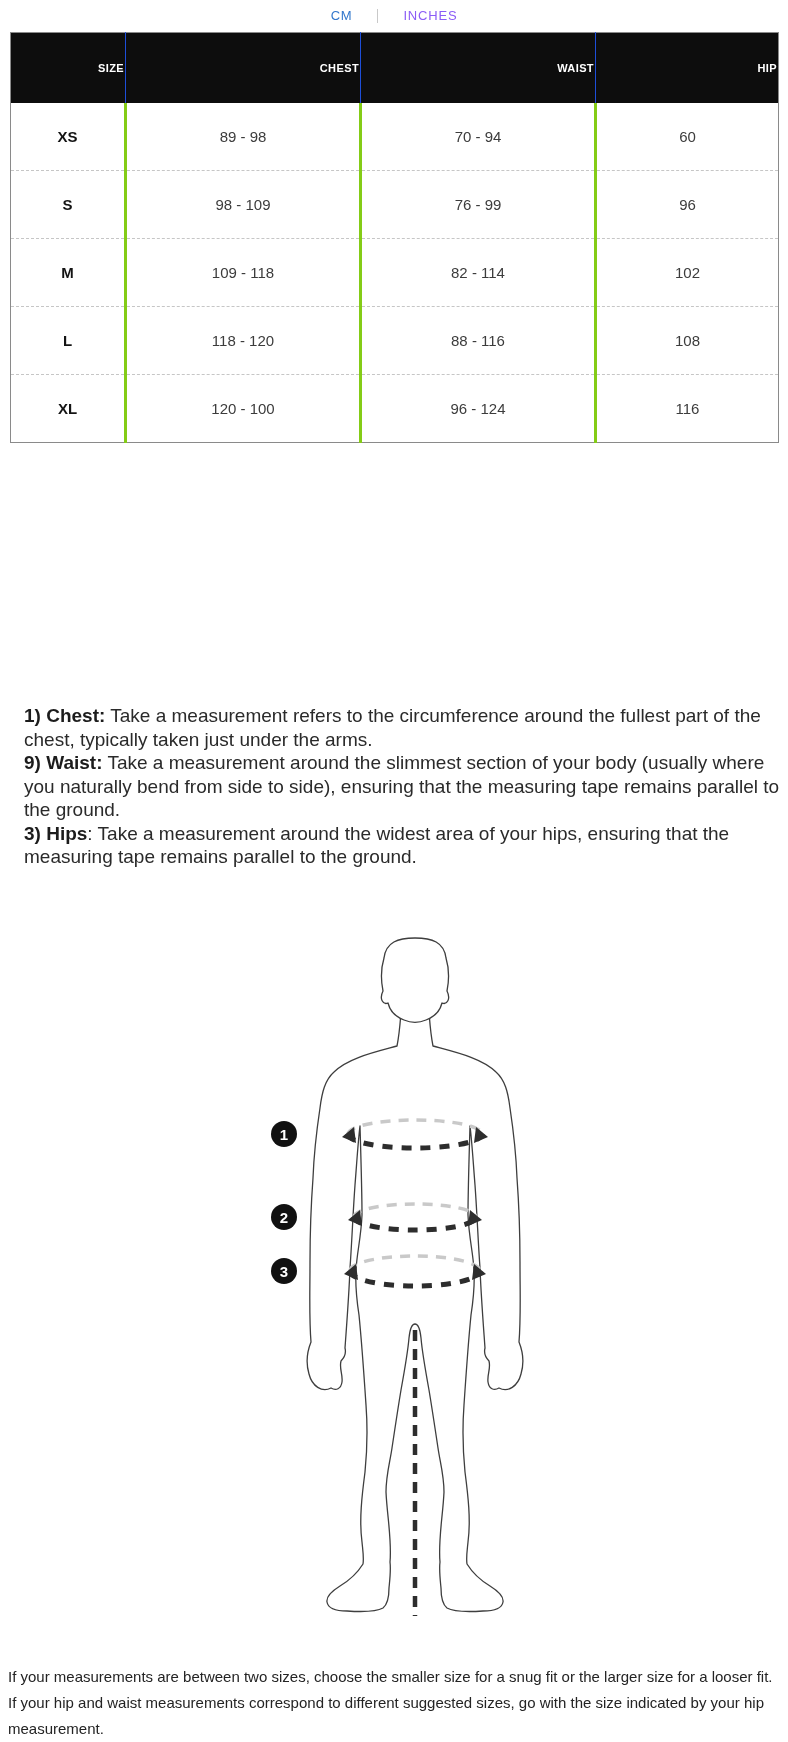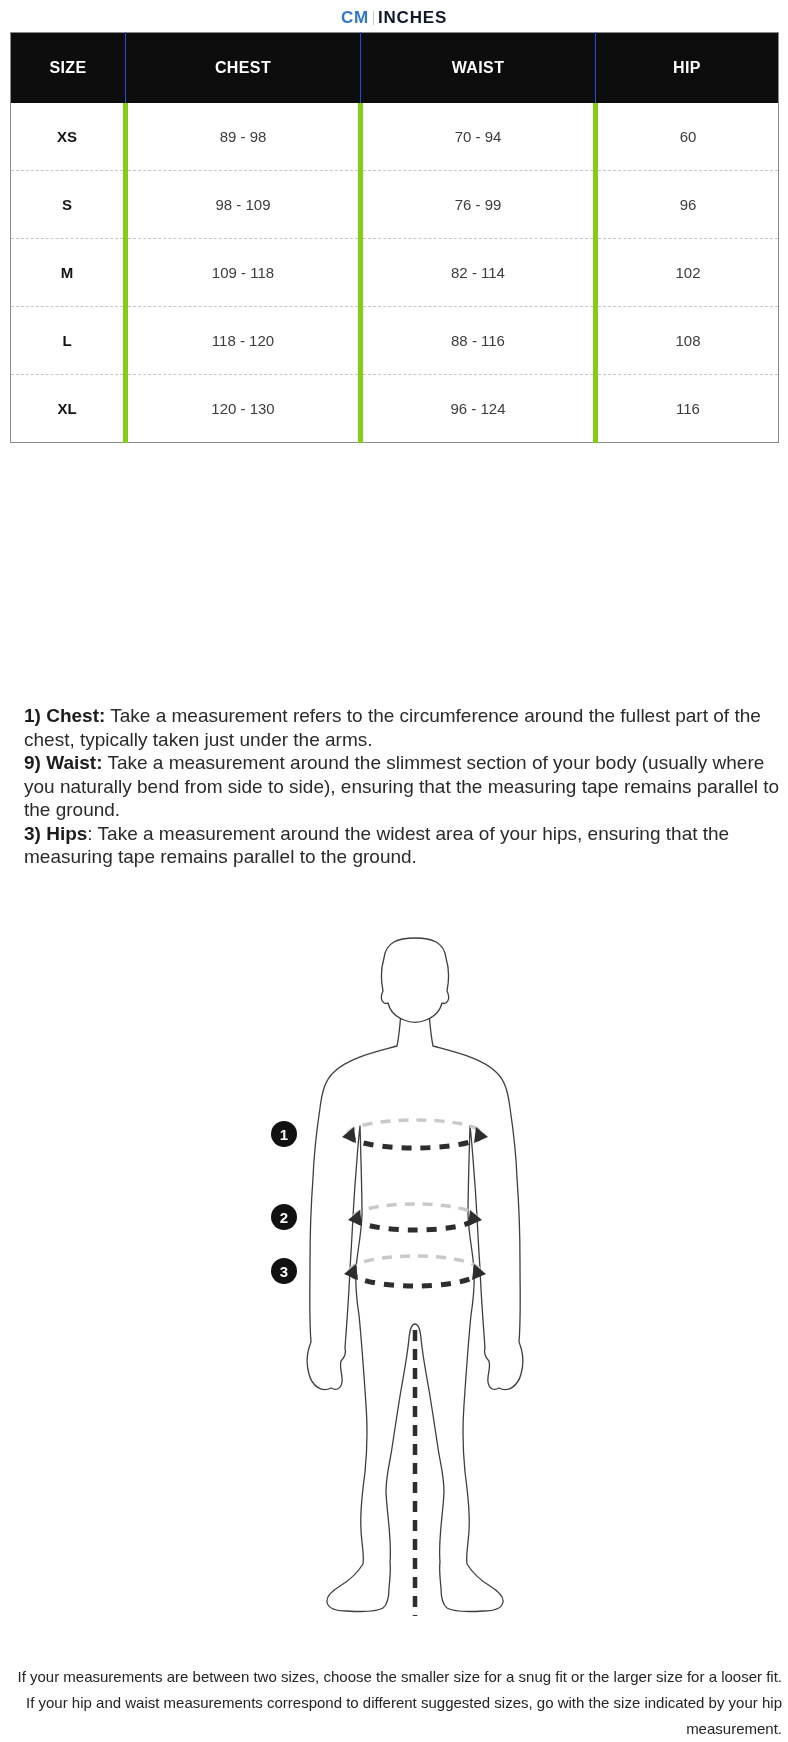--- a/index.html
+++ b/index.html
@@ -6,62 +6,62 @@
   .page {
     position:relative; width:788px; height:1742px; margin:0 auto;
     background:#ffffff; overflow:hidden;
     font-family:"Liberation Sans", sans-serif;
     -webkit-font-smoothing:antialiased;
   }
 
   
   .unit-toggle {
     position:absolute; top:8px; left:0; width:100%;
-    display:flex; justify-content:center; align-items:center; gap:4px;
-    font-size:17px; font-weight:bold; letter-spacing:0.8px;
+    display:flex; justify-content:center; align-items:center; gap:25px;
+    font-size:13px; font-weight:normal; letter-spacing:0.8px;
   }
   .unit-cm { color:#3277cc; cursor:pointer; }
   .unit-divider { width:1px; height:14px; background:#c9c9c9; }
-  .unit-inches { color:#0f172a; cursor:pointer; }
+  .unit-inches { color:#8b5cf6; cursor:pointer; }
 
   
   .size-table-wrap { position:absolute; top:32px; left:10px; width:768px; }
   table.size-chart {
     width:768px; table-layout:fixed; border-collapse:collapse;
     border:1px solid #8a8a8a;
   }
   table.size-chart thead th {
     height:68px; background:#0d0d0d; color:#ffffff;
-    font-size:16px; font-weight:bold; letter-spacing:0.4px;
-    text-align:center; vertical-align:middle;
+    font-size:11px; font-weight:bold; letter-spacing:0.4px;
+    text-align:right; vertical-align:middle;
   }
   table.size-chart thead th + th { border-left:1px solid #1d4ed8; }
   table.size-chart tbody td {
     height:65px; text-align:center; vertical-align:middle;
     font-size:15px; color:#3c3c3c; background:#ffffff;
   }
-  table.size-chart tbody td + td { border-left:5px solid #84cc16; }
+  table.size-chart tbody td + td { border-left:3px solid #84cc16; }
   table.size-chart tbody tr + tr td { border-top:1px dashed #c6c6c6; }
   table.size-chart tbody td.size-col { font-weight:bold; color:#141414; }
 
   
   .instructions {
     position:absolute; top:704px; left:8px; width:772px;
     font-size:19px; line-height:23.5px; color:#2a2a2a;margin-left:16px;
   }
   .instructions p { margin:0; }
   .instr-label { font-weight:bold; color:#1c1c1c; }
 
   
   .diagram-svg { position:absolute; top:0; left:0; }
 
   
   .footer-note {
     position:absolute; top:1664px; left:8px; width:774px;
-    font-size:15px; line-height:26px; color:#242424;text-align:right;
+    font-size:15px; line-height:26px; color:#242424;
   }
   .footer-note p { margin:0; }
 </style>
 </head>
 <body>
 
 <div class="page">
 
   <div class="unit-toggle">
     <span class="unit-cm">CM</span>
@@ -105,21 +105,21 @@
           <td>102</td>
         </tr>
         <tr>
           <td class="size-col">L</td>
           <td>118 - 120</td>
           <td>88 - 116</td>
           <td>108</td>
         </tr>
         <tr>
           <td class="size-col">XL</td>
-          <td>120 - 130</td>
+          <td>120 - 100</td>
           <td>96 - 124</td>
           <td>116</td>
         </tr>
       </tbody>
     </table>
   </div>
 
   <div class="instructions">
     <p><span class="instr-label">1) Chest:</span><span> Take a measurement refers to the circumference around the fullest part of the chest, typically taken just under the arms.</span></p>
     <p><span class="instr-label">9) Waist:</span><span> Take a measurement around the slimmest section of your body (usually where you naturally bend from side to side), ensuring that the measuring tape remains parallel to the ground.</span></p>

